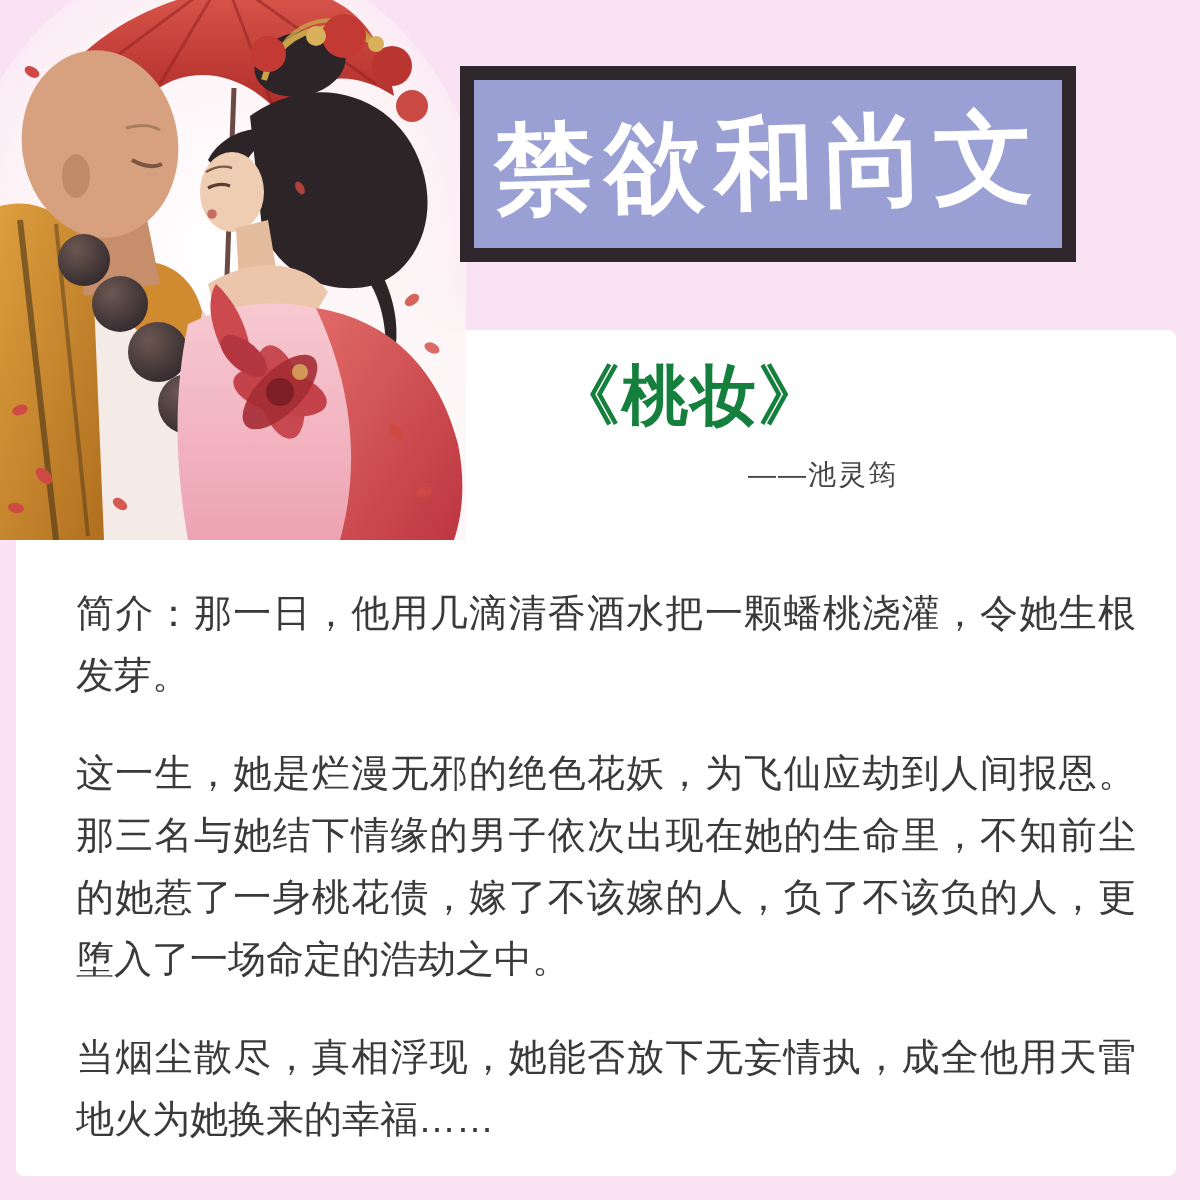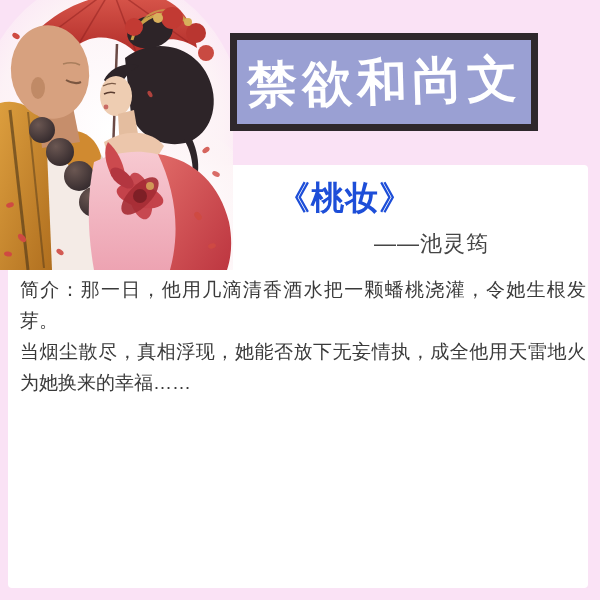--- a/index.html
+++ b/index.html
@@ -20,33 +20,33 @@
     background:#9aa0d3;border:7px solid #2e282c;box-sizing:border-box;
     display:flex;align-items:center;justify-content:center;
   }
   .banner-text{
     color:#ffffff;font-size:50px;font-weight:bold;letter-spacing:5px;
     transform:rotate(-1.5deg);white-space:nowrap;line-height:1;
     font-family:"Liberation Sans","DejaVu Sans",sans-serif;
   }
   .title{
     position:absolute;left:277px;top:180px;
-    font-size:33px;font-weight:600;color:#1d4ed8;letter-spacing:1px;
+    font-size:33px;font-weight:600;color:#15803d;letter-spacing:1px;
     line-height:1.1;
   }
   .author{
     position:absolute;left:374px;top:229px;
-    font-size:22px;color:#454545;letter-spacing:1px;
+    font-size:14px;color:#454545;letter-spacing:1px;
   }
   .synopsis{
     position:absolute;left:20px;top:274px;width:566px;
     font-size:19px;line-height:31px;color:#3a3a3a;
     text-align:justify;
   }
-  .synopsis p{margin:0;}
+  .synopsis p{margin:18px;}
 </style>
 </head>
 <body>
 
 <div class="page">
 
   <div class="panel"></div>
 
   <div class="illustration">
     <svg width="233" height="270" viewBox="0 0 233 270">
@@ -183,16 +183,17 @@
   <div class="banner">
     <span class="banner-text">禁欲和尚文</span>
   </div>
 
   <div class="title">《桃妆》</div>
 
   <div class="author">——池灵筠</div>
 
   <div class="synopsis">
     <p>简介：那一日，他用几滴清香酒水把一颗蟠桃浇灌，令她生根发芽。</p>
+    <p>这一生，她是烂漫无邪的绝色花妖，为飞仙应劫到人间报恩。那三名与她结下情缘的男子依次出现在她的生命里，不知前尘的她惹了一身桃花债，嫁了不该嫁的人，负了不该负的人，更堕入了一场命定的浩劫之中。</p>
     <p>当烟尘散尽，真相浮现，她能否放下无妄情执，成全他用天雷地火为她换来的幸福……</p>
   </div>
 
 </div>
 
 </body></html>

